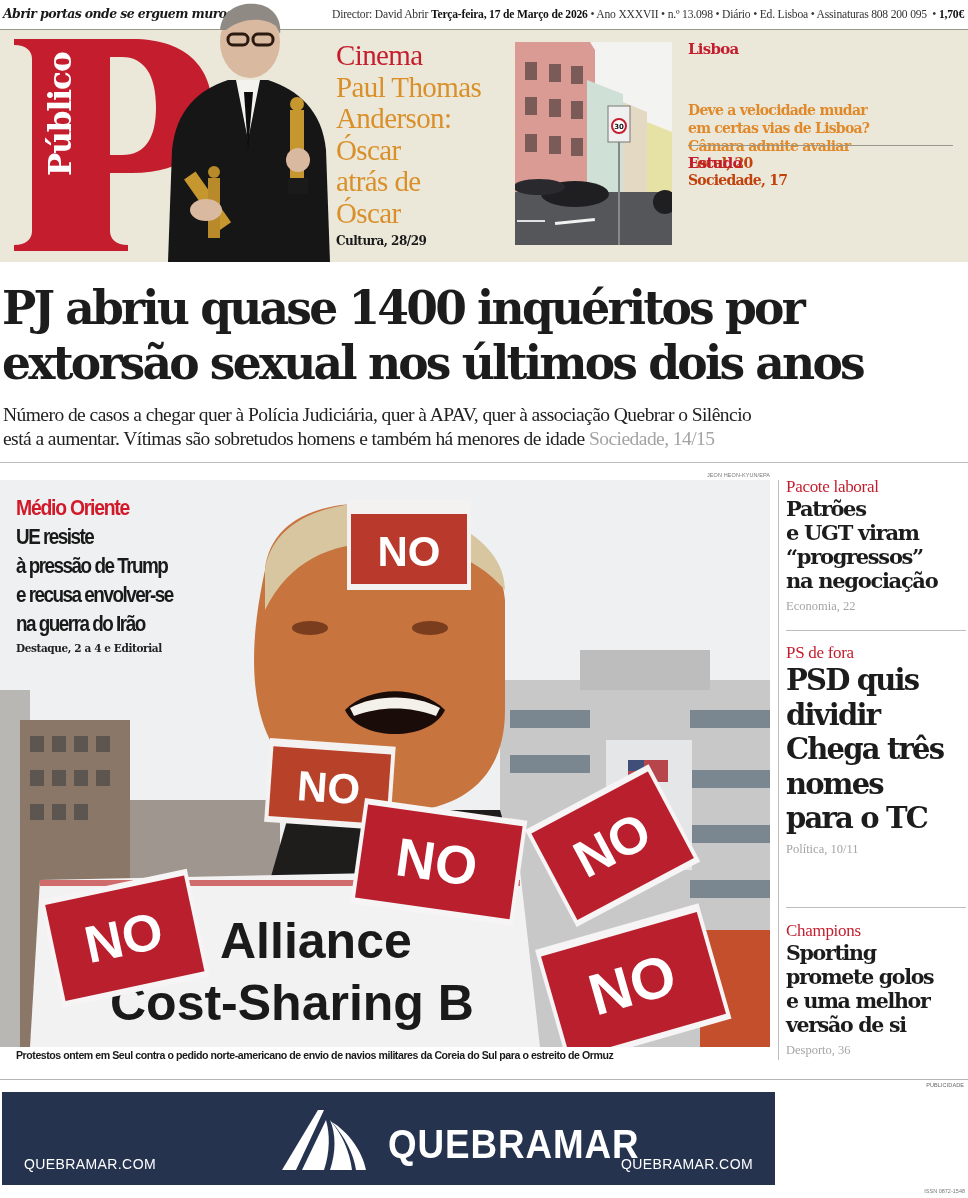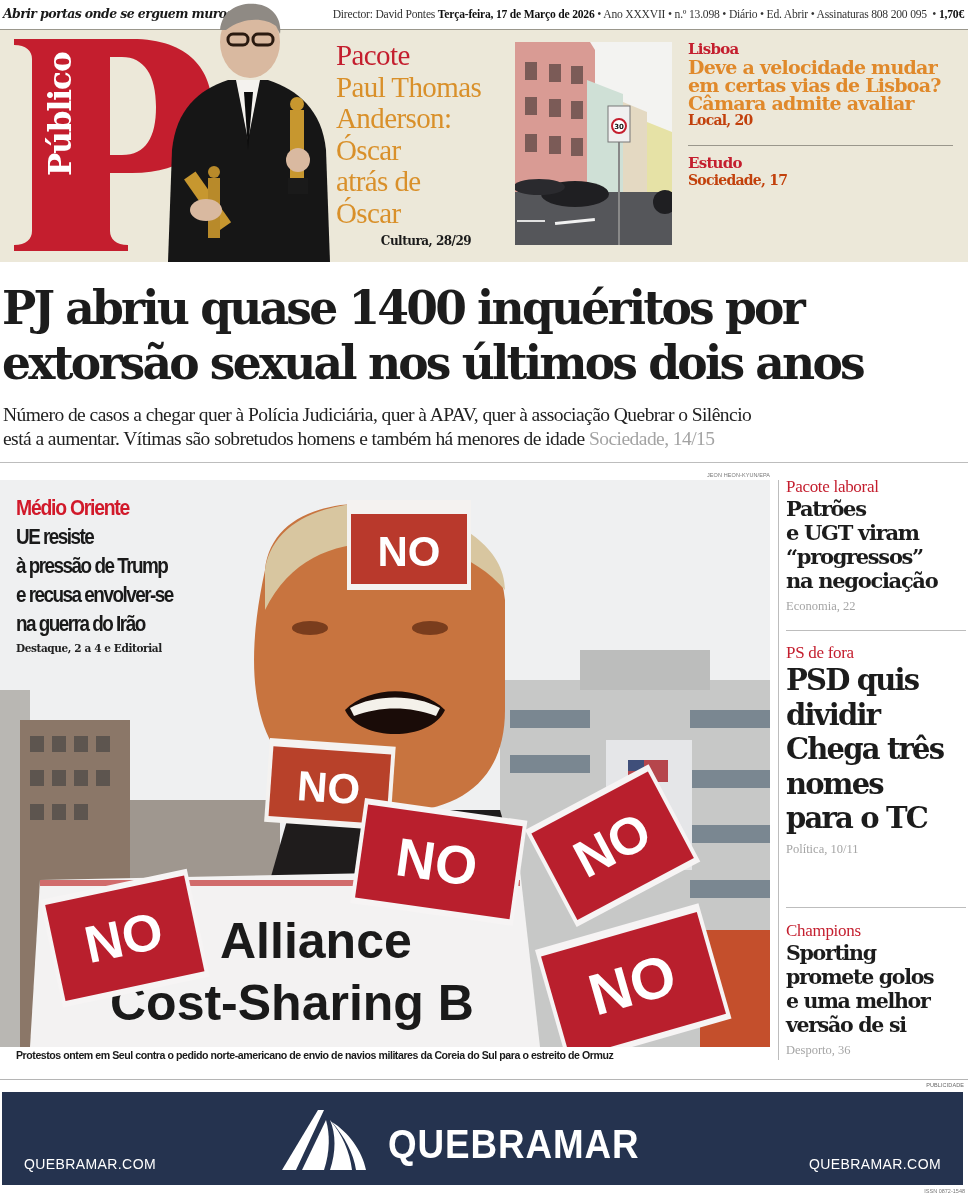--- a/index.html
+++ b/index.html
@@ -14,27 +14,27 @@
 
   
   .band { position: absolute; left: 0; top: 29px; width: 968px; height: 233px; background: #ece8d9; border-top: 1.5px solid #9a978c; }
   .logo-p { position: absolute; left: 14px; top: 35px; width: 200px; height: 218px; }
   .logo-word { position: absolute; left: 33px; top: 40px; width: 50px; height: 140px; }
   .portrait { position: absolute; left: 158px; top: 0px; width: 180px; height: 262px; }
 
   .cinema { position: absolute; left: 336px; top: 40px; width: 180px; font-family: "Liberation Serif", serif; font-size: 29px; line-height: 31.5px; letter-spacing: -0.6px; }
   .cinema .kicker { color: #c41e2e; }
   .cinema .head { color: #d9902a; }
-  .cinema .ref { font-family: "DejaVu Serif", serif; font-weight: bold; font-size: 12px; color: #1a1a1a; letter-spacing: -0.5px; margin-top: 4px; line-height: 16px; text-align: center; }
+  .cinema .ref { font-family: "DejaVu Serif", serif; font-weight: bold; font-size: 12px; color: #1a1a1a; letter-spacing: -0.5px; margin-top: 4px; line-height: 16px; }
 
   .street-photo { position: absolute; left: 515px; top: 42px; width: 157px; height: 203px; }
 
   .teaser { position: absolute; left: 688px; width: 275px; font-family: "DejaVu Serif", serif; font-weight: bold; letter-spacing: -0.75px; }
   .teaser .kicker { color: #c41e2e; font-size: 15px; line-height: 18px; }
-  .teaser .head { color: #e0892b; font-size: 19px; line-height: 18px; }
+  .teaser .head { color: #e0892b; font-size: 14px; line-height: 18px; margin-top: 43px; }
   .teaser .ref { color: #c2410c; font-size: 14px; line-height: 17px; }
   .teaser-sep { position: absolute; left: 688px; top: 145px; width: 265px; height: 1px; background: #9a978c; }
 
   
   .lead-title { position: absolute; left: 2px; top: 280px; width: 966px; font-family: "DejaVu Serif", serif; font-weight: bold; font-size: 47px; line-height: 55px; letter-spacing: -2.9px; color: #1c1c1c; transform: scaleX(0.97); transform-origin: left top; }
   .lead-sub { position: absolute; left: 3px; top: 403px; width: 965px; font-family: "Liberation Serif", serif; font-size: 19.5px; line-height: 24px; color: #222; letter-spacing: -0.55px; }
   .lead-sub .ref { color: #a3a3a3; }
 
   .rule { position: absolute; height: 1px; background: #bdbdbd; }
 
@@ -50,38 +50,38 @@
   
   .vrule { position: absolute; left: 778px; top: 480px; width: 1px; height: 580px; background: #bdbdbd; }
   .side { position: absolute; left: 786px; width: 180px; font-family: "DejaVu Serif", serif; }
   .side .kicker { color: #c41e2e; font-family: "Liberation Serif", serif; font-size: 17px; line-height: 20px; letter-spacing: -0.3px; }
   .side .head { color: #1c1c1c; font-weight: bold; letter-spacing: -1.3px; }
   .side .ref { color: #a5a5a5; font-family: "Liberation Serif", serif; font-size: 12.5px; margin-top: 6px; }
   .side-sep { position: absolute; left: 786px; width: 180px; height: 1px; background: #bdbdbd; }
 
   
   .ad-label { position: absolute; right: 4px; top: 1082px; font-family: "Liberation Sans", sans-serif; font-size: 5.5px; color: #666; letter-spacing: 0.1px; }
-  .ad { position: absolute; left: 2px; top: 1092px; width: 961px; height: 93px; background: #25334f; }
+  .ad { position: absolute; left: 2px; top: 1092px; width: 773px; height: 93px; background: #25334f; }
   .ad-url { position: absolute; top: 64px; font-family: "Liberation Sans", sans-serif; font-size: 14px; color: #fff; letter-spacing: 0.4px; }
   .ad-brand { position: absolute; left: 386px; top: 28px; font-family: "Liberation Sans", sans-serif; font-weight: bold; font-size: 40px; color: #fff; letter-spacing: 1px; line-height: 48px; transform: scaleX(0.92); transform-origin: left; }
   .ad-logo { position: absolute; left: 278px; top: 14px; width: 88px; height: 66px; }
   .issn { position: absolute; right: 3px; top: 1188px; font-family: "Liberation Sans", sans-serif; font-size: 5.5px; color: #777; }
 </style>
 </head>
 <body>
 
 <div class="topline">
   <span class="motto">Abrir portas onde se erguem muros</span>
   <span class="masthead-info">
-    <span>Director: David Pontes</span>
+    <span>Director: David Abrir</span>
     <b>Terça-feira, 17 de Março de 2026</b>
     • <span>Ano XXXVII</span>
     • <span>n.º 13.098</span>
     • <span>Diário</span>
-    • <span>Ed. Abrir</span>
+    • <span>Ed. Lisboa</span>
     • <span>Assinaturas 808 200 095</span>
     &nbsp;• <b>1,70€</b>
   </span>
 </div>
 
 <div class="band"></div>
 
 <svg class="logo-p" viewBox="0 0 200 218">
   <path d="M0 4 L118 4 C176 4 198 36 198 72 C198 112 172 138 118 138 L96 138 L96 196 C96 204 102 210 114 210 L114 216 L0 216 L0 210 C12 210 18 204 18 196 L18 24 C18 16 12 10 0 10 Z M96 22 L96 120 L108 120 C132 120 142 102 142 72 C142 40 130 22 108 22 Z" fill="#c41e2e"></path>
 </svg>
@@ -101,21 +101,21 @@
   <circle cx="139" cy="104" r="7" fill="#c7972f"></circle>
   <rect x="130" y="178" width="20" height="16" fill="#1a1a1a"></rect>
   <rect x="42" y="170" width="14" height="62" fill="#c7972f" transform="rotate(-35 49 200)"></rect>
   <rect x="50" y="178" width="12" height="60" fill="#b88a2a"></rect>
   <circle cx="56" cy="172" r="6" fill="#b88a2a"></circle>
   <ellipse cx="48" cy="210" rx="16" ry="11" fill="#d9b9a0"></ellipse>
   <ellipse cx="140" cy="160" rx="12" ry="12" fill="#d9b9a0"></ellipse>
 </svg>
 
 <div class="cinema">
-  <div class="kicker">Pacote</div>
+  <div class="kicker">Cinema</div>
   <div class="head">
     <div>Paul Thomas</div>
     <div>Anderson:</div>
     <div>Óscar</div>
     <div>atrás de</div>
     <div>Óscar</div>
   </div>
   <div class="ref">Cultura, 28/29</div>
 </div>
 

